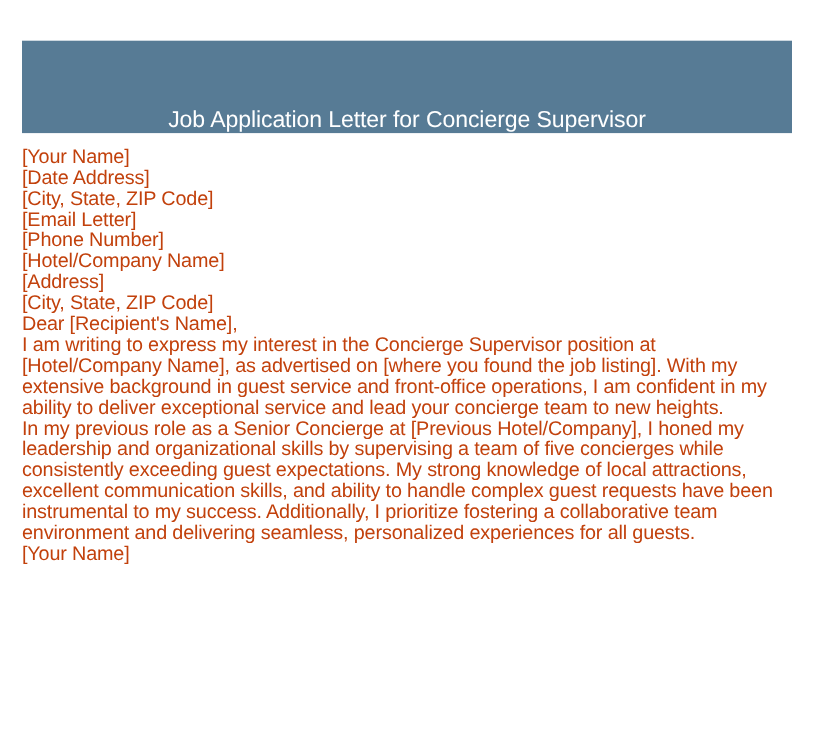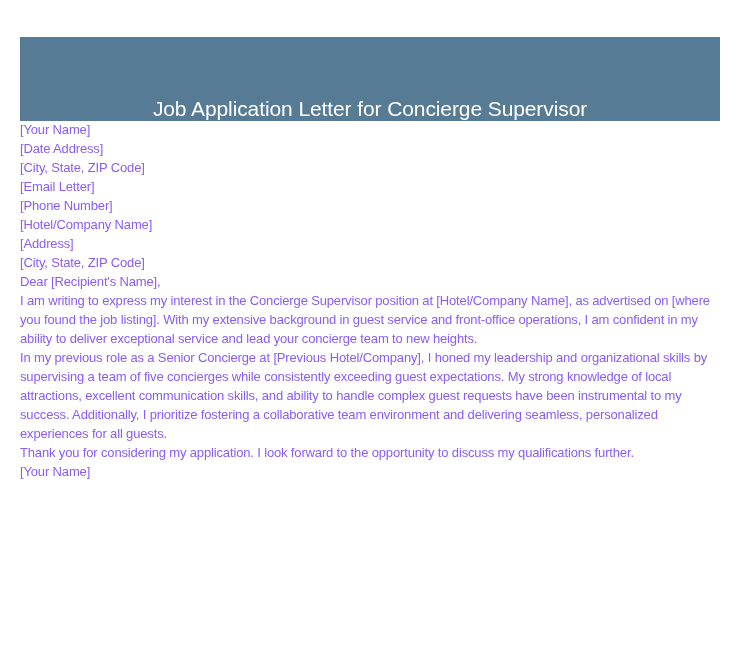--- a/index.html
+++ b/index.html
@@ -7,22 +7,22 @@
       width: 740px; height: 667px; overflow: hidden; position: relative;
       font-family: "Liberation Sans", "DejaVu Sans", sans-serif;
     }
     .header {
       position: absolute; left: 20px; top: 20px; width: 700px; height: 84px;
       background: #577b95; color: #ffffff;
       display: flex; align-items: flex-end; justify-content: center;
       font-size: 21px; letter-spacing: -0.1px; margin-top: 17px;
     }
     .body {
-      position: absolute; left: 20px; top: 120px; width: 700px;
-      color: #8b5cf6; font-size: 13px; line-height: 19px;
+      position: absolute; left: 20px; top: 133px; width: 700px;
+      color: #c2410c; font-size: 18px; line-height: 19px;
       letter-spacing: -0.15px;
     }
     .line, .para { margin: 0; }
   </style>
 </head>
 <body>
 
 <div class="header">
   <span>Job Application Letter for Concierge Supervisor</span>
 </div>
@@ -36,15 +36,14 @@
     <p class="line">[Phone Number]</p>
   </div>
   <div>
     <p class="line">[Hotel/Company Name]</p>
     <p class="line">[Address]</p>
     <p class="line">[City, State, ZIP Code]</p>
   </div>
   <p class="line">Dear [Recipient's Name],</p>
   <p class="para">I am writing to express my interest in the Concierge Supervisor position at [Hotel/Company Name], as advertised on [where you found the job listing]. With my extensive background in guest service and front-office operations, I am confident in my ability to deliver exceptional service and lead your concierge team to new heights.</p>
   <p class="para">In my previous role as a Senior Concierge at [Previous Hotel/Company], I honed my leadership and organizational skills by supervising a team of five concierges while consistently exceeding guest expectations. My strong knowledge of local attractions, excellent communication skills, and ability to handle complex guest requests have been instrumental to my success. Additionally, I prioritize fostering a collaborative team environment and delivering seamless, personalized experiences for all guests.</p>
-  <p class="para">Thank you for considering my application. I look forward to the opportunity to discuss my qualifications further.</p>
   <p class="line">[Your Name]</p>
 </div>
 
 </body></html>

